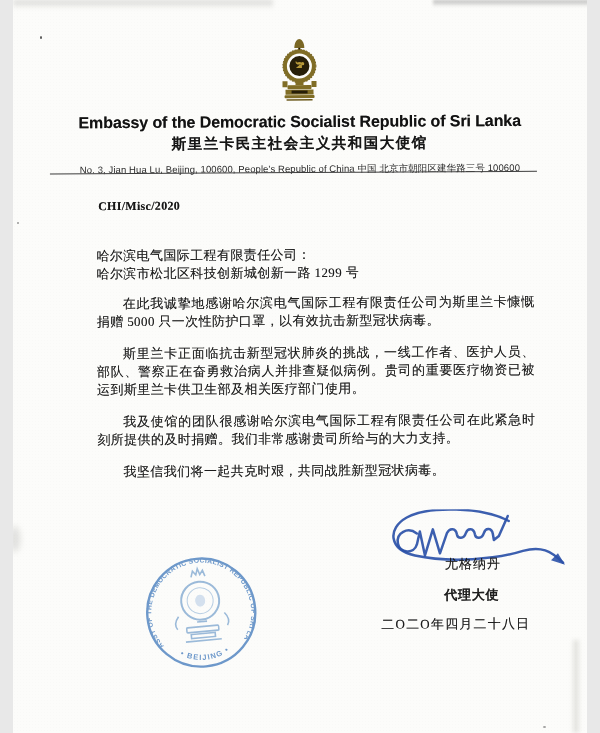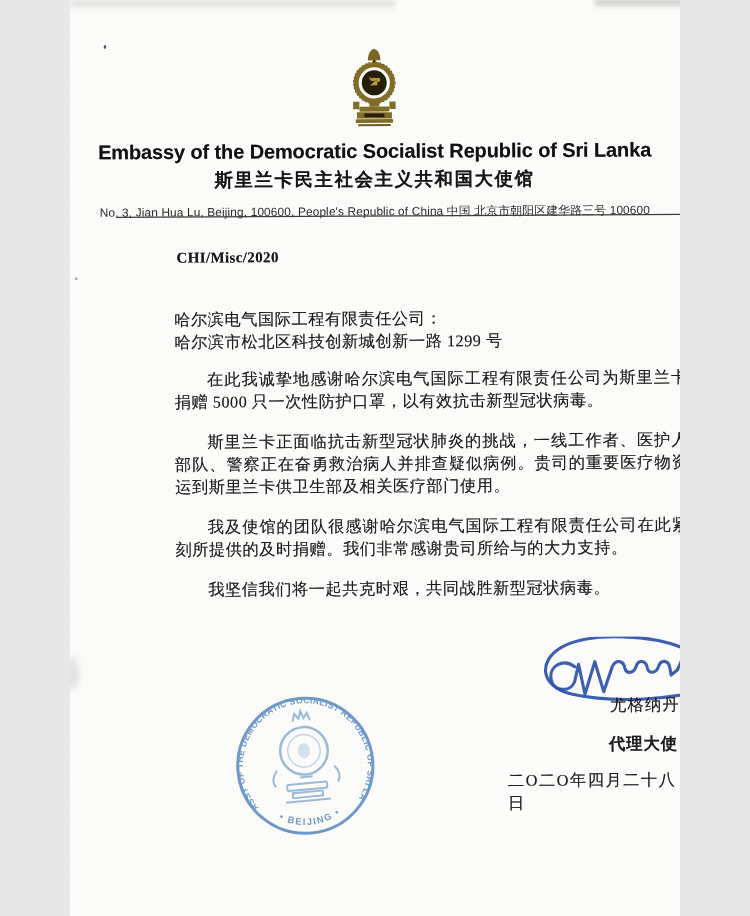--- a/index.html
+++ b/index.html
@@ -1,17 +1,17 @@
 <!DOCTYPE html>
 <html style="--ink: #2b51a8; --stamp: #4b80bf;"><head>
 <meta charset="utf-8">
 <style>
   html,body { margin:0; padding:0; background:#e8e8e8; }
   .page {
-    position:relative; width:488px; height:733px; margin:0 auto;
+    position:relative; width:574px; height:733px; margin:0 auto;
     background:#fcfcfa; overflow:hidden;
     font-family:"Liberation Serif", serif;
     background-image: radial-gradient(rgba(60,60,55,.015) 1px, transparent 1px);
     background-size:3px 3px;
   }
   .tilt { position:absolute; inset:0; transform:rotate(-0.3deg); transform-origin:300px 180px; }
 
   
   .header { position:absolute; top:37px; left:0; right:0; text-align:center; }
   .emblem { display:block; margin:0 auto; }
@@ -52,21 +52,21 @@
   .content p.first { margin-top:12px; }
   .content p + p { margin-top:14px; }
 
   
   .sig-svg { position:absolute; left:356px; top:510px; }
   .sig-svg path { stroke:var(--ink,#2b51a8); stroke-width:2.5; fill:none;
                   stroke-linecap:round; stroke-linejoin:round; opacity:.92; }
   .sig-svg path.fillhead { fill:var(--ink,#2b51a8); stroke:none; opacity:.9; }
   .signer-name  { position:absolute; left:430px; top:556px; font-size:13px; letter-spacing:1px; color:#1d1d1d; text-shadow:0 0 .4px rgba(0,0,0,.45); }
   .signer-title { position:absolute; left:429px; top:587px; font-size:13px; letter-spacing:.8px; color:#1d1d1d; text-shadow:0 0 .4px rgba(0,0,0,.45);font-weight:bold; }
-  .letter-date  { position:absolute; left:348px; top:616px; font-size:13px; letter-spacing:1.2px; color:#1d1d1d; text-shadow:0 0 .4px rgba(0,0,0,.45); }
+  .letter-date  { position:absolute; left:366px; top:616px; font-size:13px; letter-spacing:1.2px; color:#1d1d1d; text-shadow:0 0 .4px rgba(0,0,0,.45); }
 
   
   .stamp { position:absolute; left:116px; top:542px; transform:rotate(-5deg); }
   .stamp text { fill:var(--stamp,#4b80bf); font-family:"Liberation Sans", sans-serif; font-weight:bold; }
   .stamp .ring   { stroke:var(--stamp,#4b80bf); fill:none; }
   .stamp .emb    { stroke:#6f9cca; fill:none; }
 
   
   .artifact { position:absolute; pointer-events:none; }
   .smudge-top-left  { left:0;   top:0; width:260px; height:9px;  background:linear-gradient(180deg, rgba(120,120,118,.28), rgba(120,120,118,0)); filter:blur(2px); }

